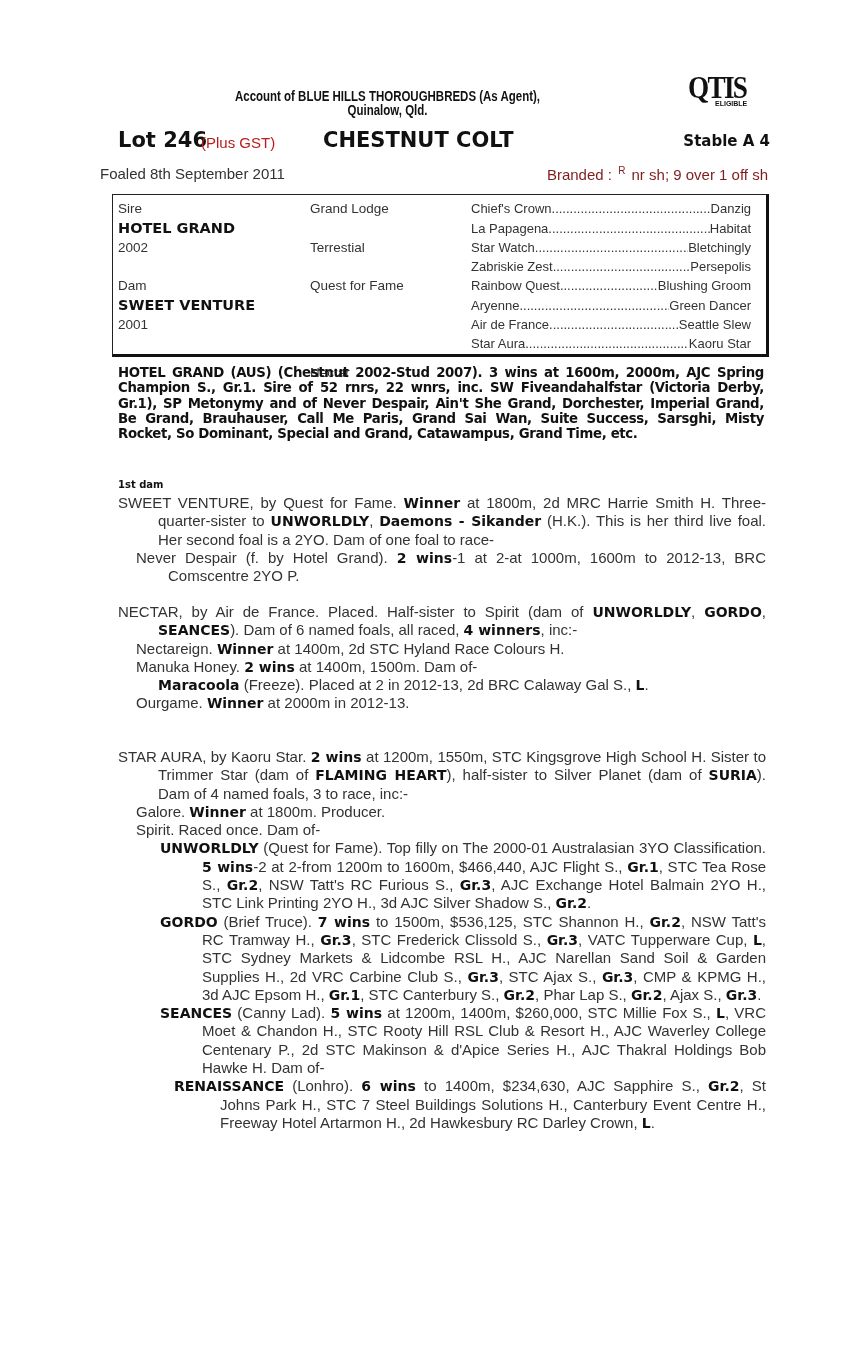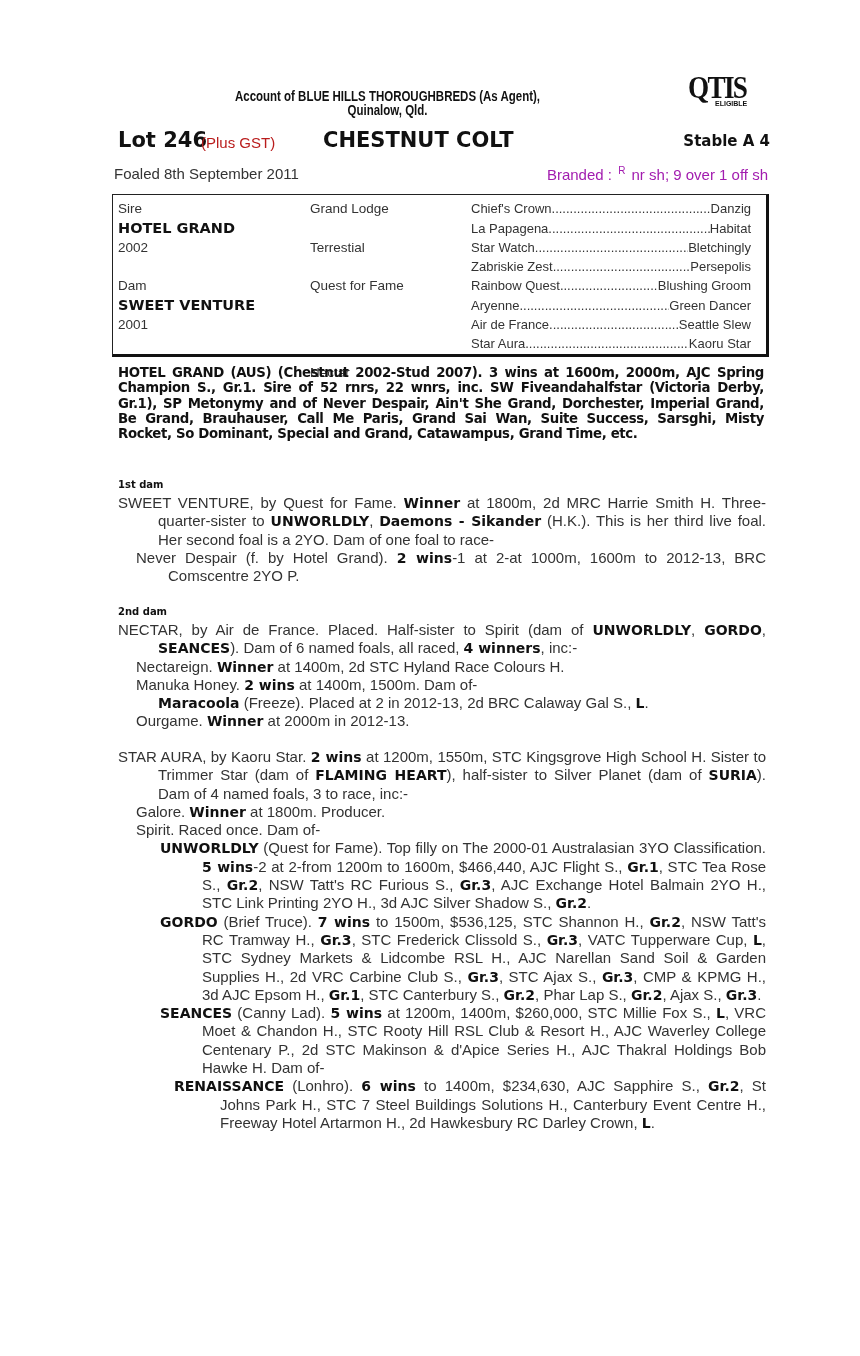--- a/index.html
+++ b/index.html
@@ -9,22 +9,22 @@
   .qtis { position: absolute; left: 688px; top: 74px; width: 80px; height: 36px; }
   .qtis .qt { position: absolute; left: 0; top: -4px; font-family: "Liberation Serif", serif; font-size: 32px; font-weight: bold; letter-spacing: -2px; line-height: 34px; transform: scaleX(0.85); transform-origin: 0 0; }
   .qtis .elig { position: absolute; left: 27px; top: 26px; font-family: "Liberation Sans", sans-serif; font-weight: bold; font-size: 7px; letter-spacing: 0px; }
 
   .lotline { position: absolute; left: 118px; top: 126px; width: 652px; height: 28px; }
   .lot { position: absolute; left: 0; top: 0; font-family: "DejaVu Sans", sans-serif; font-weight: bold; font-size: 21px; line-height: 28px; }
   .plusgst { position: absolute; left: 83px; top: 8px; font-size: 15px; color: #b91c1c; font-family: "Liberation Sans", sans-serif; }
   .colt { position: absolute; left: 205px; top: 0; font-family: "DejaVu Sans", sans-serif; font-weight: bold; font-size: 21px; line-height: 28px; }
   .stable { position: absolute; right: 0; top: 4px; font-family: "DejaVu Sans", sans-serif; font-weight: bold; font-size: 15px; line-height: 22px; }
 
-  .foaled { position: absolute; left: 114px; top: 165px; font-size: 15px; color: #333; }
-  .branded { position: absolute; right: 92px; top: 165px; font-size: 15px; color: #a21caf; }
+  .foaled { position: absolute; left: 100px; top: 165px; font-size: 15px; color: #333; }
+  .branded { position: absolute; right: 92px; top: 165px; font-size: 15px; color: #7f1d1d; }
   .brand-mark { display: inline-block; font-size: 10px; vertical-align: 6px; margin: 0 2px; }
 
   .pedbox { position: absolute; left: 112px; top: 194px; width: 653px; height: 159px; border: 1px solid #222; border-right: 3px solid #111; border-bottom: 3px solid #111; }
   .ped-row { position: absolute; font-size: 13.5px; color: #333; line-height: 16px; }
   .ped-name { font-family: "DejaVu Sans", sans-serif; font-weight: bold; font-size: 14.5px; color: #111; }
   .g3 { position: absolute; left: 358px; width: 280px; display: flex; font-size: 13px; color: #333; line-height: 16px; }
   .g3 .l { white-space: nowrap; }
   .g3 .dots { flex: 1; overflow: hidden; white-space: nowrap; }
   .g3 .dots::before { content: "......................................................................................................"; letter-spacing: 0px; }
   .g3 .r { white-space: nowrap; }
@@ -124,21 +124,20 @@
 
 <div class="sire-blurb">HOTEL GRAND (AUS) (Chestnut 2002-Stud 2007). 3 wins at 1600m, 2000m, AJC Spring Champion S., Gr.1. Sire of 52 rnrs, 22 wnrs, inc. SW Fiveandahalfstar (Victoria Derby, Gr.1), SP Metonymy and of Never Despair, Ain't She Grand, Dorchester, Imperial Grand, Be Grand, Brauhauser, Call Me Paris, Grand Sai Wan, Suite Success, Sarsghi, Misty Rocket, So Dominant, Special and Grand, Catawampus, Grand Time, etc.</div>
 
 <div class="section" style="top:476px;">
   <div class="sec-title">1st dam</div>
   <div class="para l0"><span>SWEET VENTURE, by Quest for Fame. </span><b>Winner</b><span> at 1800m, 2d MRC Harrie Smith H. Three-quarter-sister to </span><b>UNWORLDLY</b><span>, </span><b>Daemons - Sikander</b><span> (H.K.). This is her third live foal. Her second foal is a 2YO. Dam of one foal to race-</span></div>
   <div class="para l1"><span>Never Despair (f. by Hotel Grand). </span><b>2 wins</b><span>-1 at 2-at 1000m, 1600m to 2012-13, BRC Comscentre 2YO P.</span></div>
 </div>
 
 <div class="section" style="top:603px;">
-  <div class="sec-title">2nd dam</div>
   <div class="para l0"><span>NECTAR, by Air de France. Placed. Half-sister to Spirit (dam of </span><b>UNWORLDLY</b><span>, </span><b>GORDO</b><span>, </span><b>SEANCES</b><span>). Dam of 6 named foals, all raced, </span><b>4 winners</b><span>, inc:-</span></div>
   <div class="para" style="padding-left:18px;"><span>Nectareign. </span><b>Winner</b><span> at 1400m, 2d STC Hyland Race Colours H.</span></div>
   <div class="para" style="padding-left:18px;"><span>Manuka Honey. </span><b>2 wins</b><span> at 1400m, 1500m. Dam of-</span></div>
   <div class="para" style="padding-left:40px;"><b>Maracoola</b><span> (Freeze). Placed at 2 in 2012-13, 2d BRC Calaway Gal S., </span><b>L</b><span>.</span></div>
   <div class="para" style="padding-left:18px;"><span>Ourgame. </span><b>Winner</b><span> at 2000m in 2012-13.</span></div>
 </div>
 
 <div class="section" style="top:748px;">
   <div class="para l0"><span>STAR AURA, by Kaoru Star. </span><b>2 wins</b><span> at 1200m, 1550m, STC Kingsgrove High School H. Sister to Trimmer Star (dam of </span><b>FLAMING HEART</b><span>), half-sister to Silver Planet (dam of </span><b>SURIA</b><span>). Dam of 4 named foals, 3 to race, inc:-</span></div>
   <div class="para" style="padding-left:18px;"><span>Galore. </span><b>Winner</b><span> at 1800m. Producer.</span></div>

